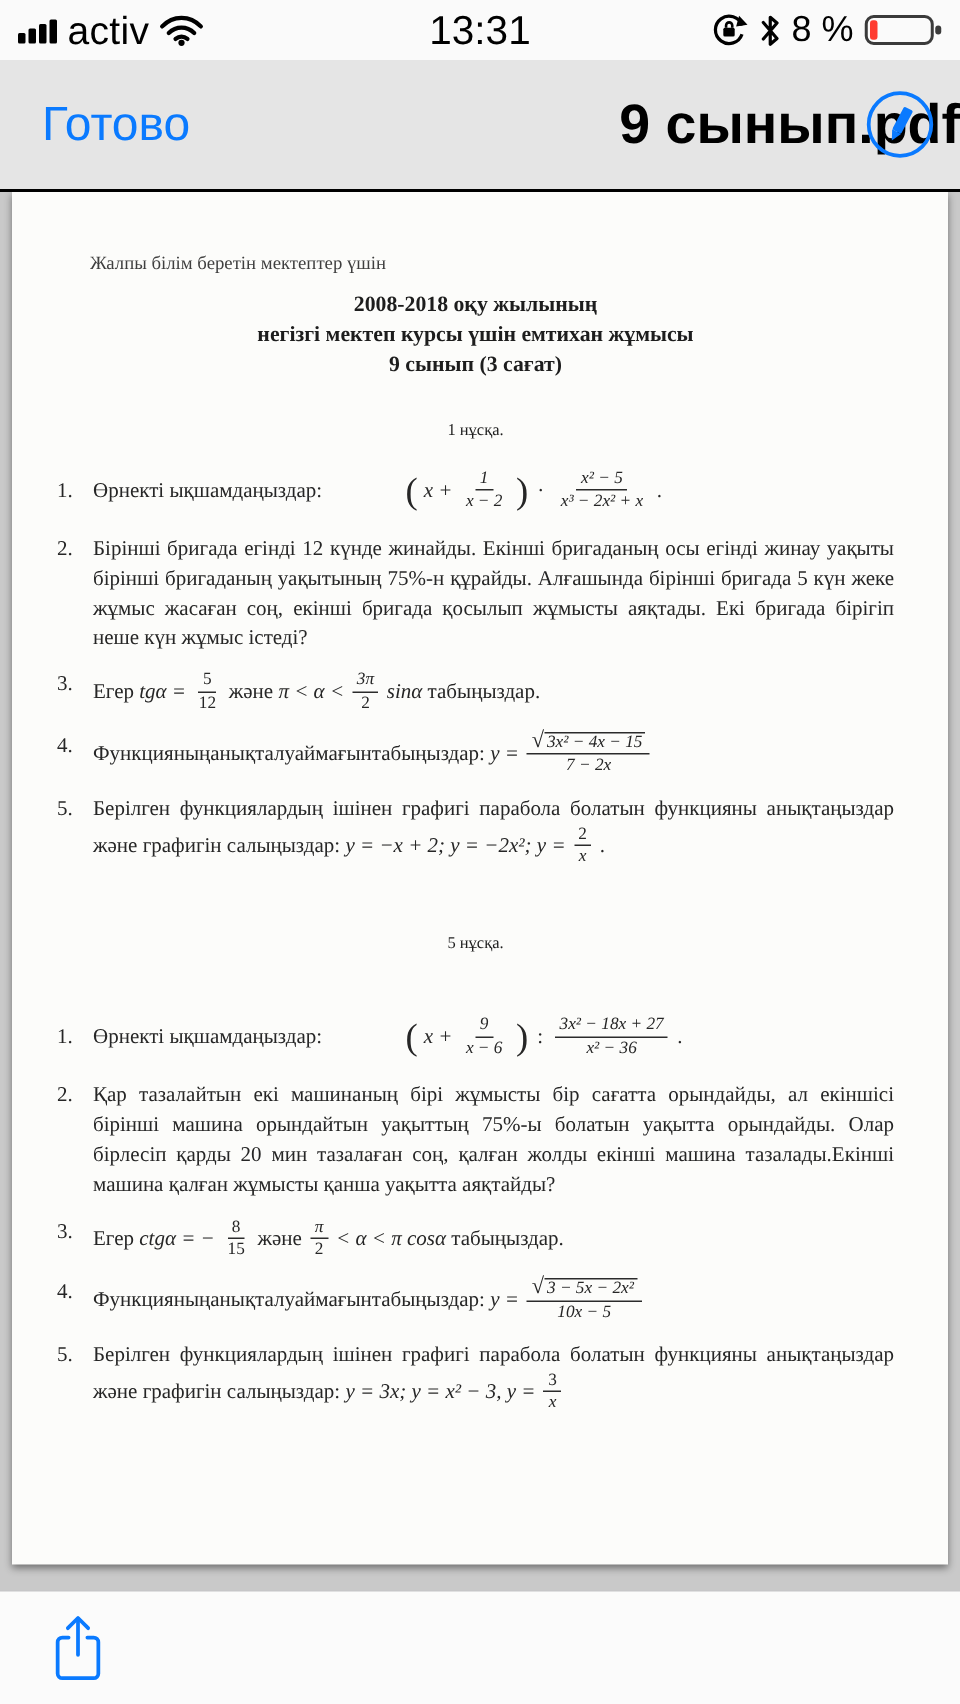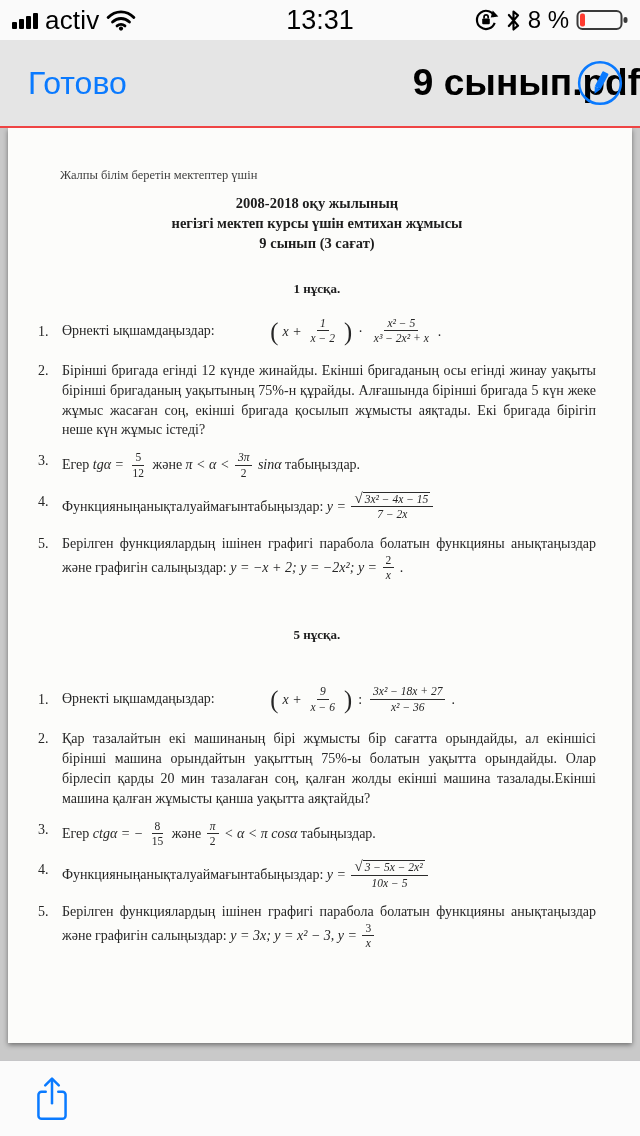--- a/index.html
+++ b/index.html
@@ -19,27 +19,27 @@
   .sb-right { margin-left:auto; display:flex; align-items:center; gap:7px; }
   .batt-pct { font-size:24px; color:#000; }
 
   
   .nav-bar { height:86px; flex:none; position:relative; display:flex; align-items:center; justify-content:flex-end; background:#e5e5e5; }
   .done-btn { position:absolute; left:28px; top:50%; transform:translateY(-50%); background:none; border:none; font-family:"Liberation Sans",sans-serif; font-size:32px; color:#0a7aff; cursor:pointer; }
   .nav-title { font-size:37px; font-weight:600; color:#000; }
   .markup-btn { position:absolute; right:16px; top:50%; transform:translateY(-50%); background:none; border:none; cursor:pointer; line-height:0; }
 
   
-  .content { flex:1; background:#c9c9c9; border-top:2px solid #ef4444; overflow:hidden; }
+  .content { flex:1; background:#c9c9c9; border-top:2px solid #000000; overflow:hidden; }
   .page { margin:0 8px; height:915px; background:#fcfcfa; box-shadow:0 2px 5px rgba(0,0,0,.45);
           font-family:"Liberation Serif", serif; font-size:14px; color:#262626;
           padding:40px 36px 0 30px; }
   .hdr-note { font-size:12.5px; color:#3f3f3f; margin-left:22px; }
   .doc-title { text-align:center; margin-top:10px; font-weight:600; font-size:14.5px; line-height:1.38; color:#1d1d1d; }
-  .nuska { text-align:center; font-weight:700; font-size:13px; color:#1d1d1d; }
+  .nuska { text-align:center; font-weight:400; font-size:11px; color:#1d1d1d; }
   .nuska.v1 { margin:28px 0 20px; }
   .nuska.v2 { margin:44px 0 42px; }
   .q { display:flex; margin-bottom:11px; line-height:1.42; }
   .qn { width:24px; flex:none; }
   .qt { flex:1; }
   .qt-just { text-align:justify; }
   .m { font-style:italic; }
   .math-row { display:inline-flex; align-items:center; gap:4px; white-space:nowrap; margin-left:52px; vertical-align:middle; }
   .paren { font-size:175%; font-weight:300; line-height:1; }
   .op { padding:0 2px; }

